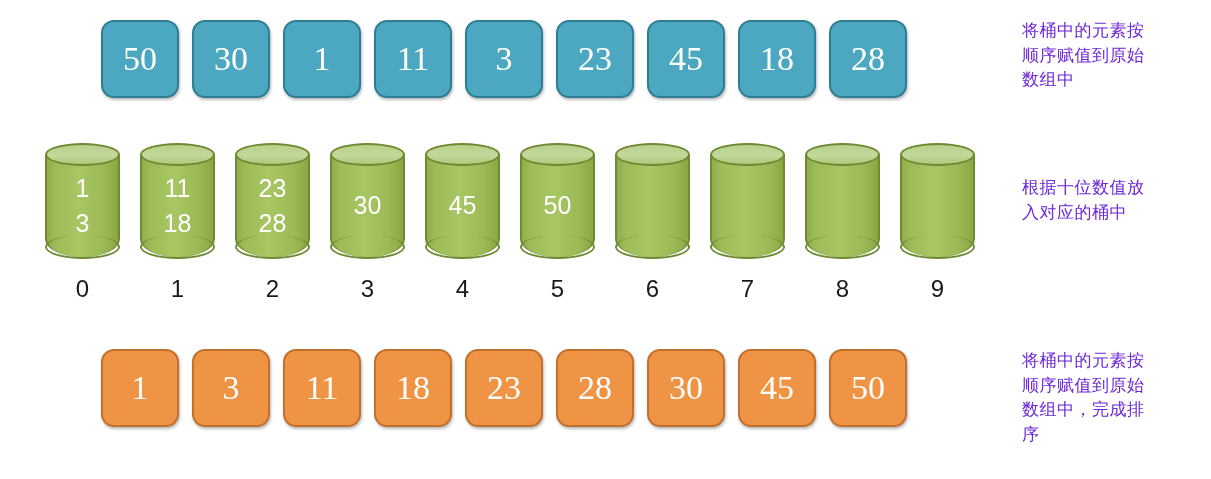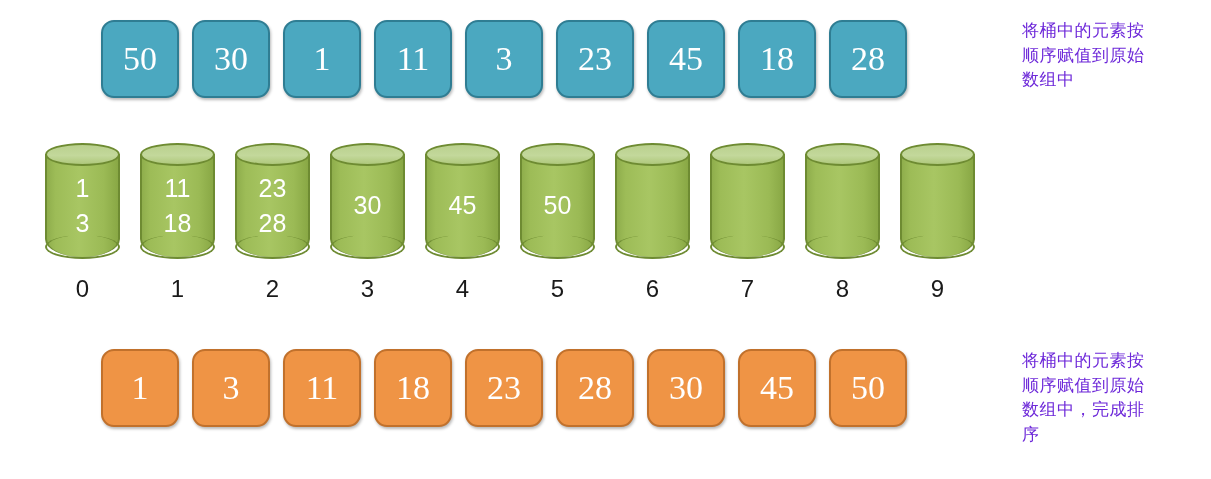--- a/index.html
+++ b/index.html
@@ -281,20 +281,22 @@
         <div class="cyl">
           <div class="cyl-body"></div>
           <div class="cyl-bottom"></div>
           <div class="cyl-top"></div>
           <div class="cyl-values"></div>
         </div>
         <div class="bucket-label">9</div>
       </div>
     </div>
 
+  <div class="note" id="note-2" style="white-space: pre-line;">根据十位数值放
+入对应的桶中</div>
 
   <div class="row box-row" id="row-orange">
       <div class="cell orange">1</div>
       <div class="cell orange">3</div>
       <div class="cell orange">11</div>
       <div class="cell orange">18</div>
       <div class="cell orange">23</div>
       <div class="cell orange">28</div>
       <div class="cell orange">30</div>
       <div class="cell orange">45</div>

